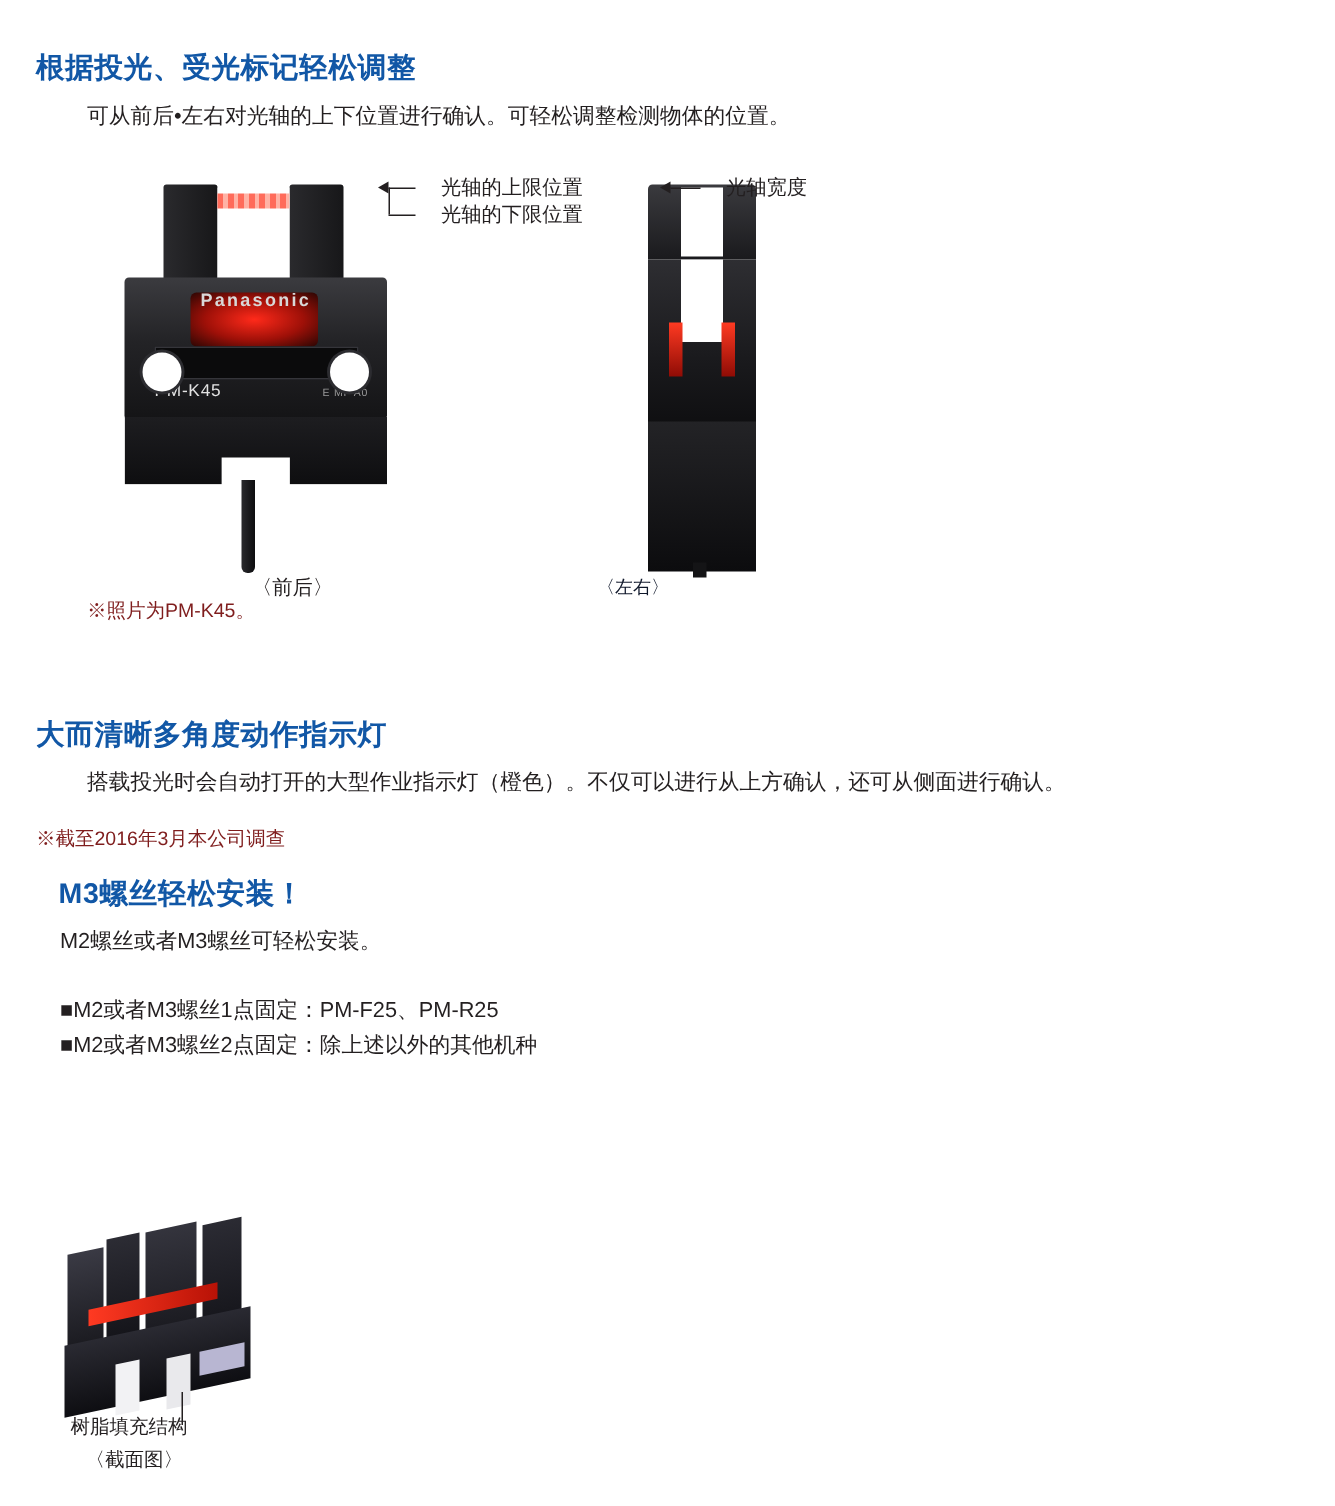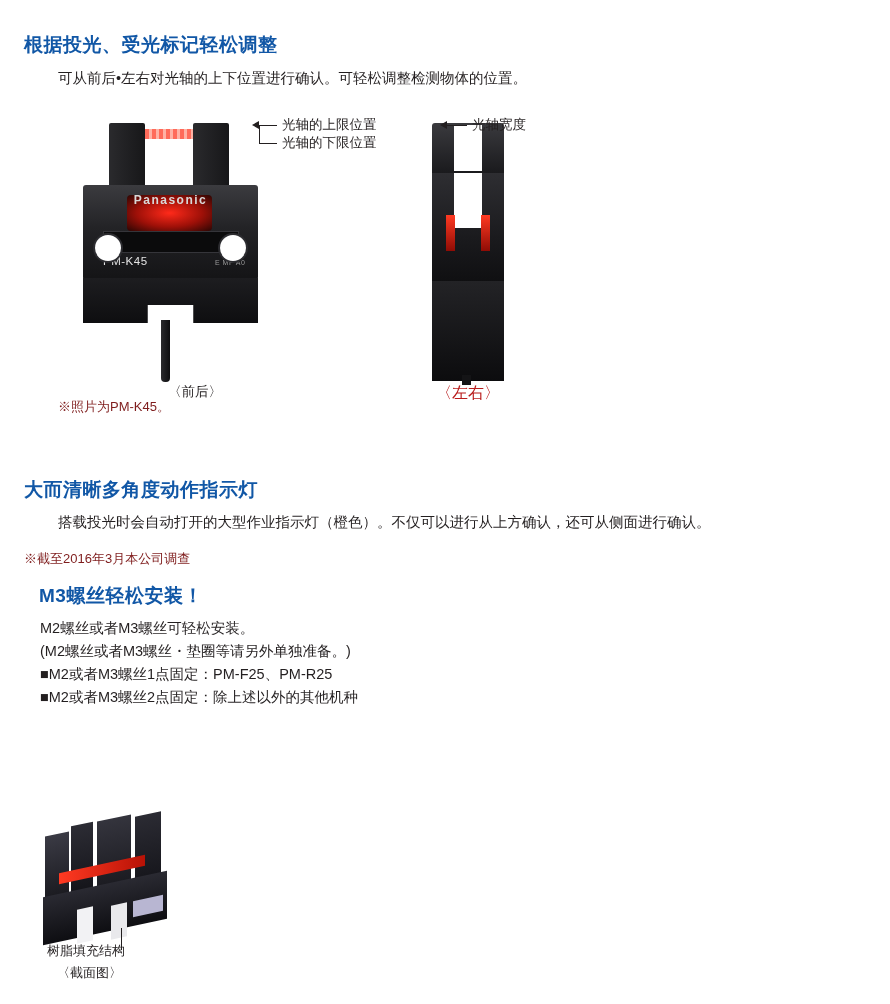--- a/index.html
+++ b/index.html
@@ -147,26 +147,26 @@
   }
   .sr-lower {
     position: absolute; left: 42px; top: 186px; width: 72px; height: 100px;
     background: linear-gradient(180deg,#232326,#0c0c0e);
   }
   .sr-cable {
     position: absolute; left: 72px; top: 280px; width: 9px; height: 10px;
     background: #141416;
   }
   .cap-right {
-    position: absolute; left: 8px; top: 288px; width: 140px; text-align: center;
-    font-size: 16px; color: #b91c1c;
-  }
-
-  
-  .callout-text { position: absolute; font-size: 13.5px; color: #231f20; white-space: nowrap; }
+    position: absolute; left: 8px; top: 288px; width: 140px; text-align: left;
+    font-size: 12px; color: #0f172a;
+  }
+
+  
+  .callout-text { position: absolute; font-size: 13.5px; color: #231f20; white-space: nowrap; margin-left: 12px; }
   .lead-line { position: absolute; background: #231f20; height: 1px; }
   .lead-v { position: absolute; background: #231f20; width: 1px; }
   .arrow-left {
     position: absolute; width: 0; height: 0;
     border-top: 4px solid transparent; border-bottom: 4px solid transparent;
     border-right: 7px solid #231f20;
   }
   .fig-note { position: absolute; left: 58px; top: 398px; }
 
   
@@ -254,21 +254,20 @@
   </div>
 
   <p class="note-text fig-note">※照片为PM-K45。</p>
 
   <h2 class="section-title" id="sec2-title">大而清晰多角度动作指示灯</h2>
   <p class="body-text" id="sec2-desc">搭载投光时会自动打开的大型作业指示灯（橙色）。不仅可以进行从上方确认，还可从侧面进行确认。</p>
   <p class="note-text" id="sec2-note">※截至2016年3月本公司调查</p>
 
   <h2 class="section-title" id="sec3-title">M3螺丝轻松安装！</h2>
   <p class="body-text" id="sec3-l1">M2螺丝或者M3螺丝可轻松安装。</p>
-  <p class="body-text" id="sec3-l2">(M2螺丝或者M3螺丝・垫圈等请另外单独准备。)</p>
   <p class="body-text" id="sec3-l3">■M2或者M3螺丝1点固定：PM-F25、PM-R25</p>
   <p class="body-text" id="sec3-l4">■M2或者M3螺丝2点固定：除上述以外的其他机种</p>
 
 
   <div class="figure2">
     <div class="f2-b1"></div>
     <div class="f2-b2"></div>
     <div class="f2-b3"></div>
     <div class="f2-b4"></div>
     <div class="f2-red"></div>

